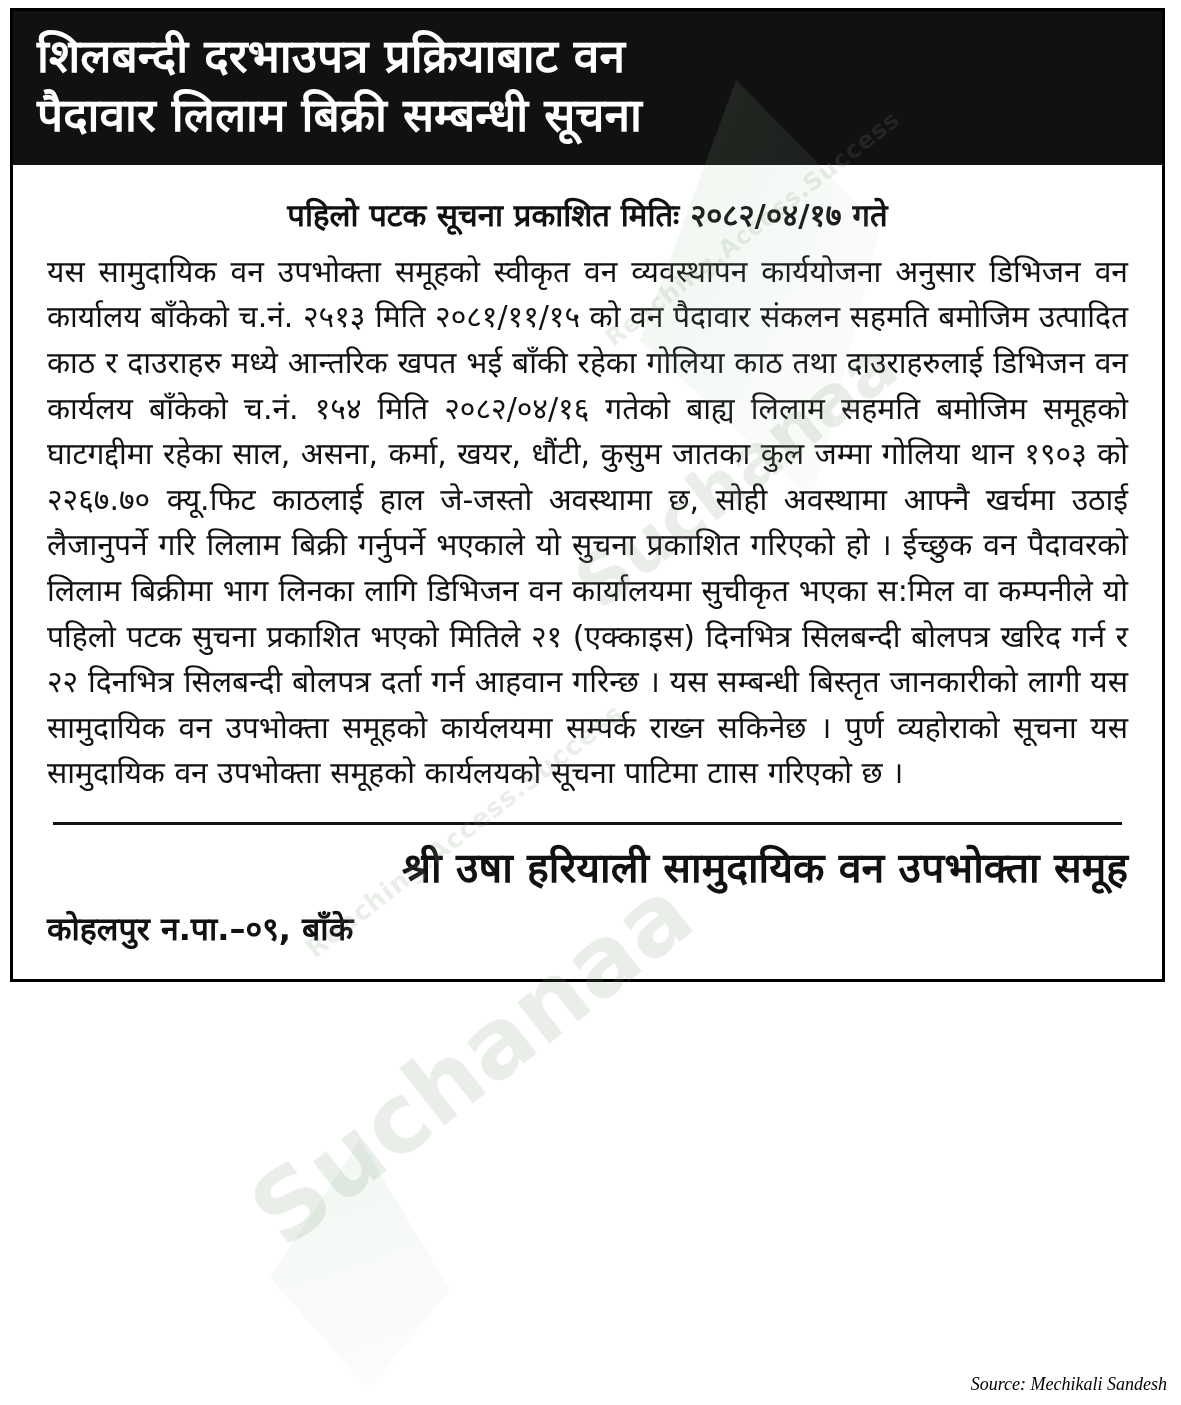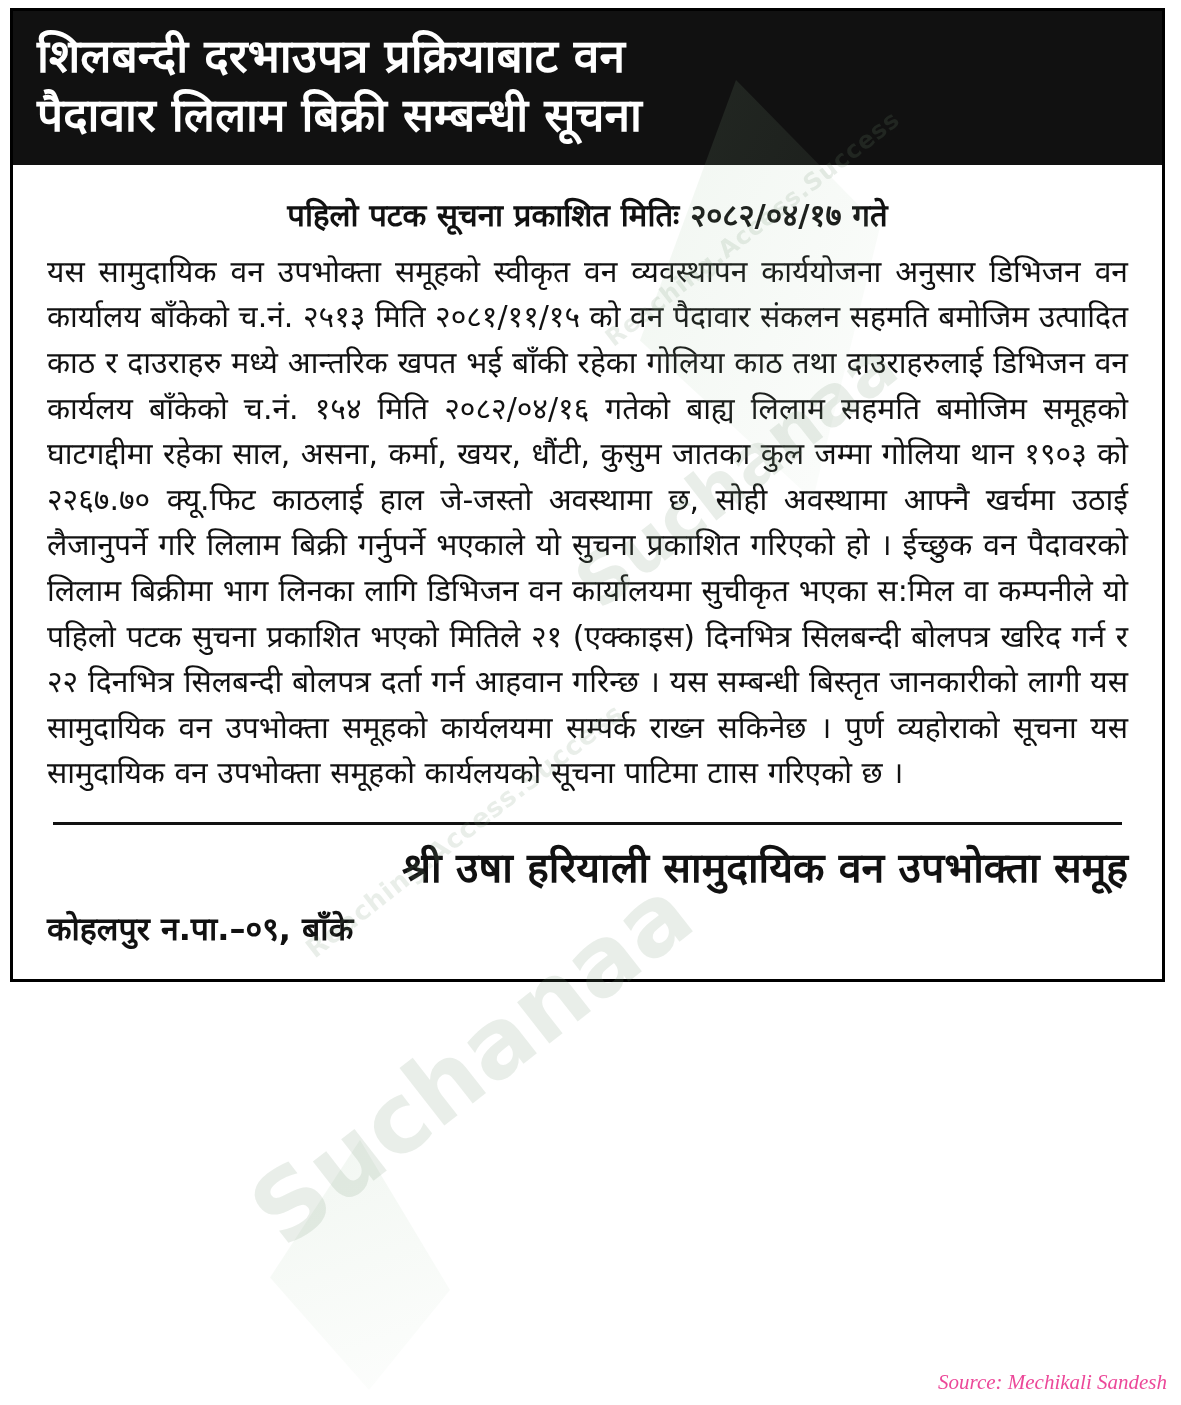--- a/index.html
+++ b/index.html
@@ -128,22 +128,22 @@
     color: #111111;
     padding-bottom: 20px;
   }
 
   .source-line {
     position: absolute;
     right: 14px;
     bottom: 10px;
     font-family: "Liberation Serif", serif;
     font-style: italic;
-    font-size: 21px;
-    color: #ec4899;
+    font-size: 18px;
+    color: #000000;
     z-index: 6;
     margin-left: 16px;
   }
 </style>
 </head>
 <body>
 
 <div class="watermark">
   <div class="wm-shape"></div>
   <div class="wm-shape2"></div>

